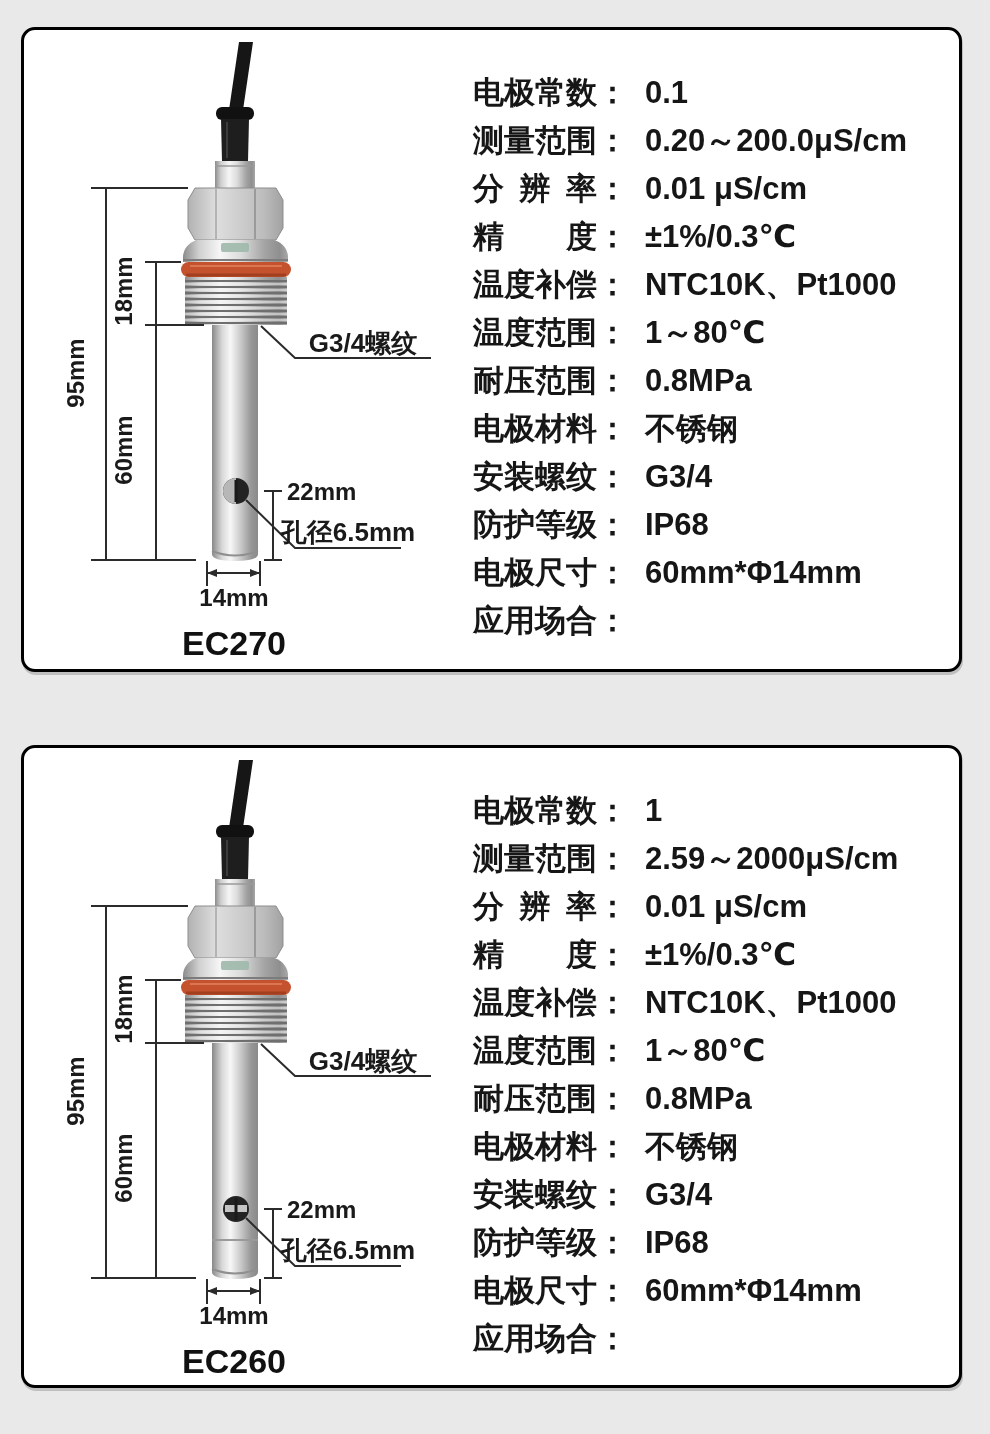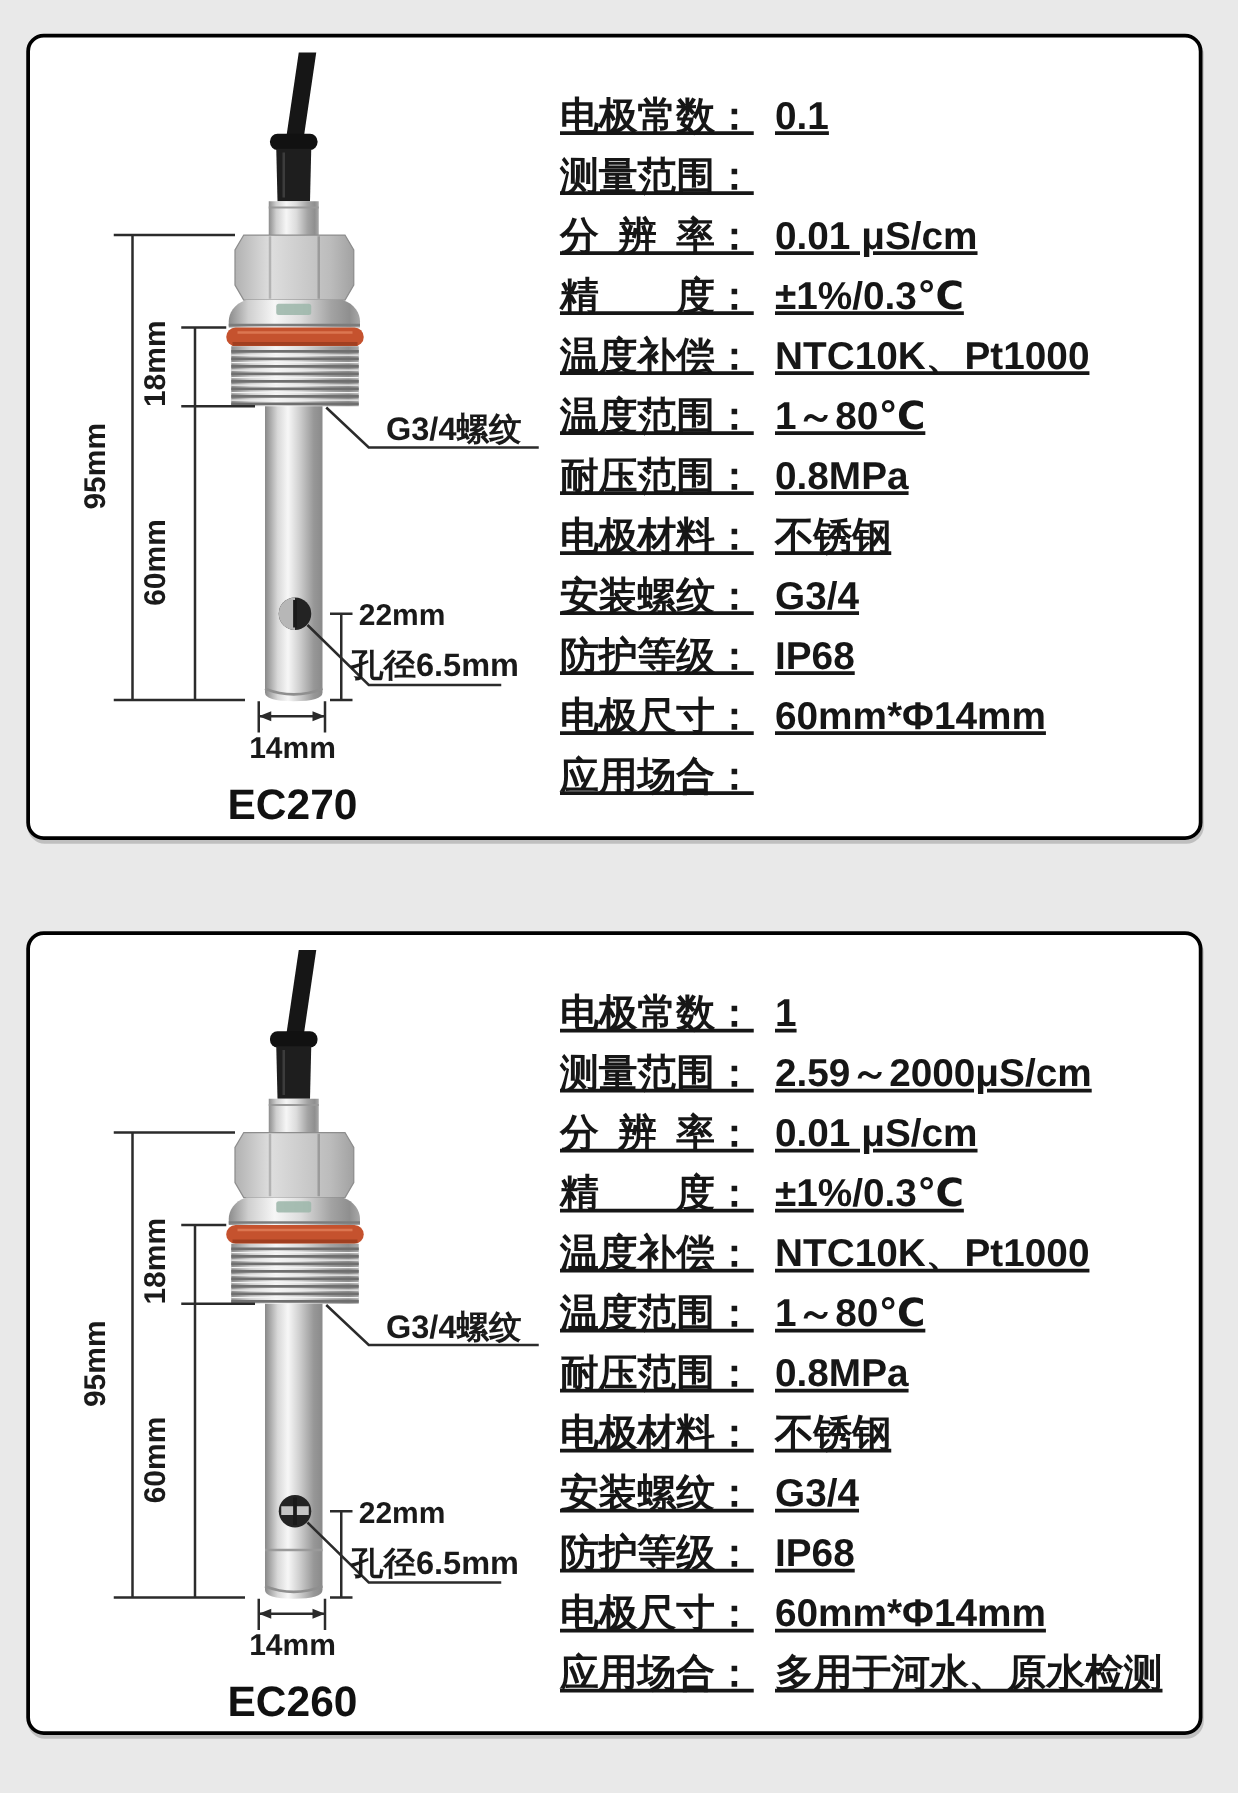--- a/index.html
+++ b/index.html
@@ -10,21 +10,21 @@
     color:#161616;overflow:hidden;
   }
   .panel{
     position:absolute;left:21px;width:941px;
     background:#ffffff;border:3px solid #000;border-radius:14px;
     box-sizing:border-box;box-shadow:1px 3px 0 rgba(0,0,0,.18);
   }
   #panel1{top:27px;height:645px;}
   #panel2{top:745px;height:643px;}
   .diagram{position:absolute;left:0;top:0;width:430px;height:639px;}
-  .specs{position:absolute;left:424px;top:39px;text-decoration:underline;}
+  .specs{position:absolute;left:449px;top:39px;}
   .row{height:48px;display:flex;align-items:center;white-space:nowrap;
        font-size:31px;font-weight:600;line-height:48px;}
   .label{display:inline-block;width:124px;text-align:justify;text-align-last:justify;}
   .colon{display:inline-block;width:32px;}
   .value{margin-left:16px;}
   svg text{font-family:"Liberation Sans","DejaVu Sans",sans-serif;}
   .dimtext{font-size:24px;font-weight:600;fill:#1a1a1a;}
   .cntext{font-size:26px;font-weight:600;fill:#1a1a1a;}
   .model-text{font-size:34px;font-weight:bold;fill:#111;}
   .dimline{stroke:#2b2b2b;stroke-width:2;fill:none;}
@@ -134,20 +134,21 @@
 
   <div class="specs">
     <div class="row">
         <span class="label">电极常数</span>
         <span class="colon">：</span>
         <span class="value">0.1</span>
       </div>
     <div class="row">
         <span class="label">测量范围</span>
         <span class="colon">：</span>
+        <span class="value">0.20～200.0μS/cm</span>
       </div>
     <div class="row">
         <span class="label">分辨率</span>
         <span class="colon">：</span>
         <span class="value">0.01 μS/cm</span>
       </div>
     <div class="row">
         <span class="label">精度</span>
         <span class="colon">：</span>
         <span class="value">±1%/0.3℃</span>
@@ -318,16 +319,15 @@
         <span class="value">IP68</span>
       </div>
     <div class="row">
         <span class="label">电极尺寸</span>
         <span class="colon">：</span>
         <span class="value">60mm*Φ14mm</span>
       </div>
     <div class="row">
         <span class="label">应用场合</span>
         <span class="colon">：</span>
-        <span class="value">多用于河水、原水检测</span>
       </div>
   </div>
 </section>
 
 </body></html>

